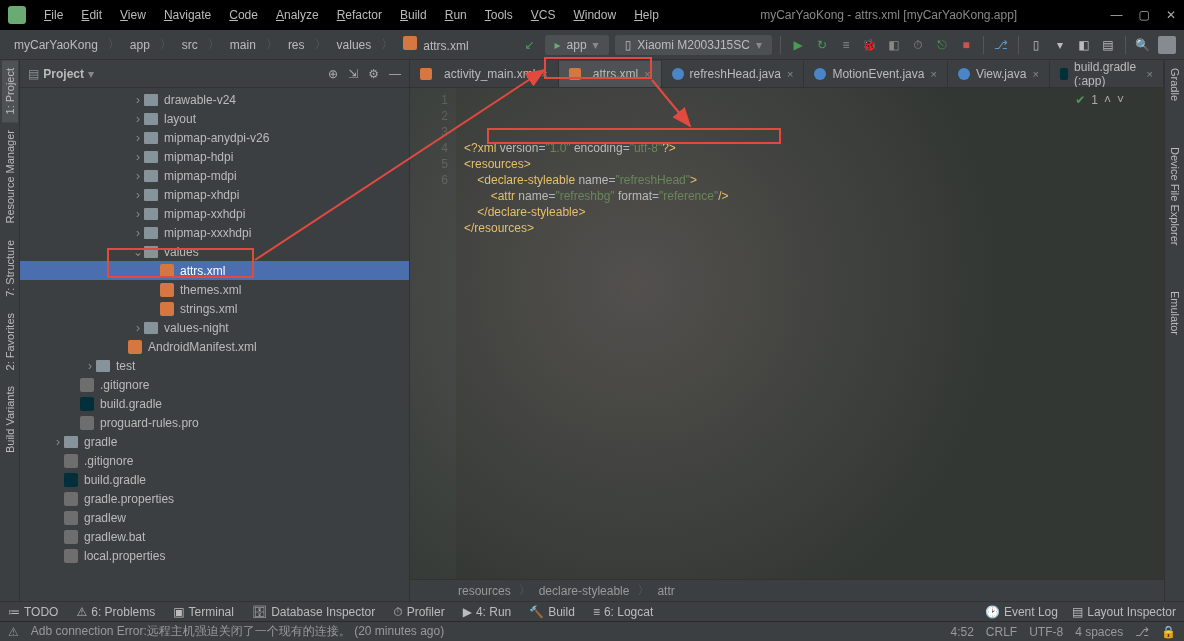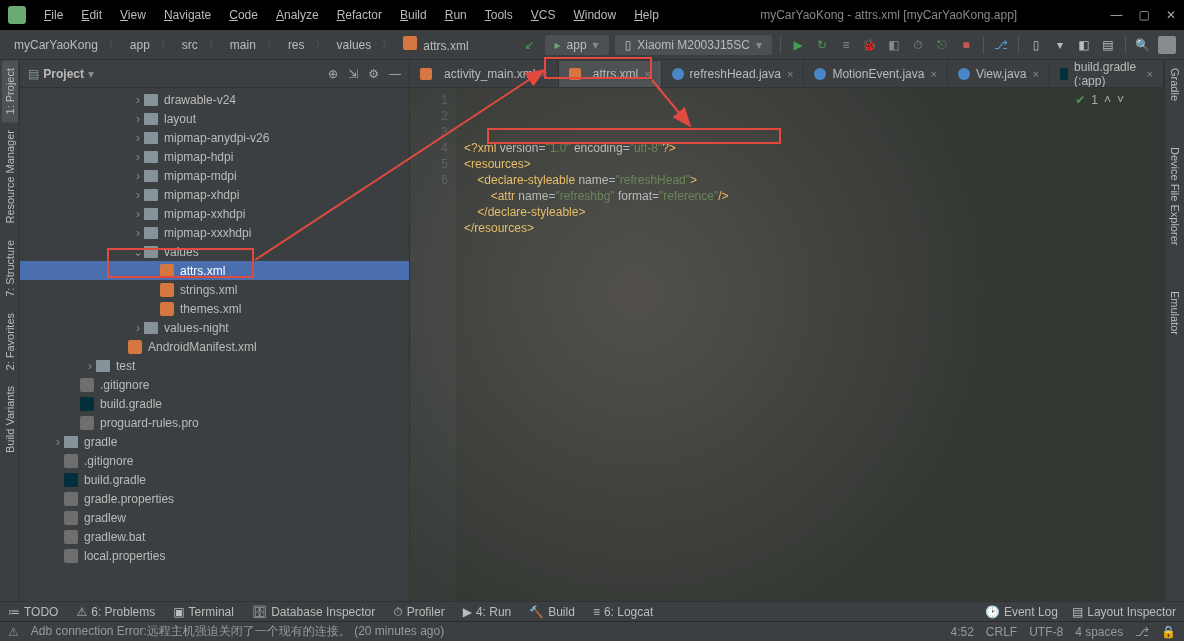--- a/index.html
+++ b/index.html
@@ -235,26 +235,26 @@
           <span>values</span>
         </div>
         <div class="tree-item selected" style="padding-left: 128px;">
           <span class="arrow"></span>
           <span class="xml-icon"></span>
           <span>attrs.xml</span>
         </div>
         <div class="tree-item" style="padding-left: 128px;">
           <span class="arrow"></span>
           <span class="xml-icon"></span>
+          <span>themes.xml</span>
+        </div>
+        <div class="tree-item" style="padding-left: 128px;">
+          <span class="arrow"></span>
+          <span class="xml-icon"></span>
           <span>strings.xml</span>
-        </div>
-        <div class="tree-item" style="padding-left: 128px;">
-          <span class="arrow"></span>
-          <span class="xml-icon"></span>
-          <span>themes.xml</span>
         </div>
         <div class="tree-item" style="padding-left: 112px;">
           <span class="arrow">›</span>
           <span class="folder-icon"></span>
           <span>values-night</span>
         </div>
         <div class="tree-item" style="padding-left: 96px;">
           <span class="arrow"></span>
           <span class="xml-icon"></span>
           <span>AndroidManifest.xml</span>
@@ -362,20 +362,27 @@
         </div>
       <div class="code" id="code">
         <div class="inspect-widget">
           <span class="check">✔</span>
           <span>1</span>
           <span>˄</span>
           <span>˅</span>
         </div>
       <div><span class="c-tag">&lt;?xml </span><span class="c-attr">version</span><span class="c-punct">=</span><span class="c-str">"1.0"</span><span class="c-attr"> encoding</span><span class="c-punct">=</span><span class="c-str">"utf-8"</span><span class="c-tag">?&gt;</span></div><div><span class="c-tag">&lt;resources&gt;</span></div><div><span class="c-tag">    &lt;declare-styleable </span><span class="c-attr">name</span><span class="c-punct">=</span><span class="c-str">"refreshHead"</span><span class="c-tag">&gt;</span></div><div><span class="c-tag">        &lt;attr </span><span class="c-attr">name</span><span class="c-punct">=</span><span class="c-str">"refreshbg"</span><span class="c-attr"> format</span><span class="c-punct">=</span><span class="c-str">"reference"</span><span class="c-tag">/&gt;</span></div><div><span class="c-tag">    &lt;/declare-styleable&gt;</span></div><div><span class="c-tag">&lt;/resources&gt;</span></div></div>
     </div>
+    <div class="editor-crumb" id="ecrumb">
+        <span>resources</span>
+        <span style="color: rgb(102, 102, 102);">〉</span>
+        <span>declare-styleable</span>
+        <span style="color: rgb(102, 102, 102);">〉</span>
+        <span>attr</span>
+      </div>
   </div>
 
   <div class="right-strip" id="right-strip">
       <div class="vtab">Gradle</div>
       <div style="height: 30px;"></div>
       <div class="vtab">Device File Explorer</div>
       <div style="height: 30px;"></div>
       <div class="vtab">Emulator</div>
       <div style="height: 30px;"></div>
     </div>

